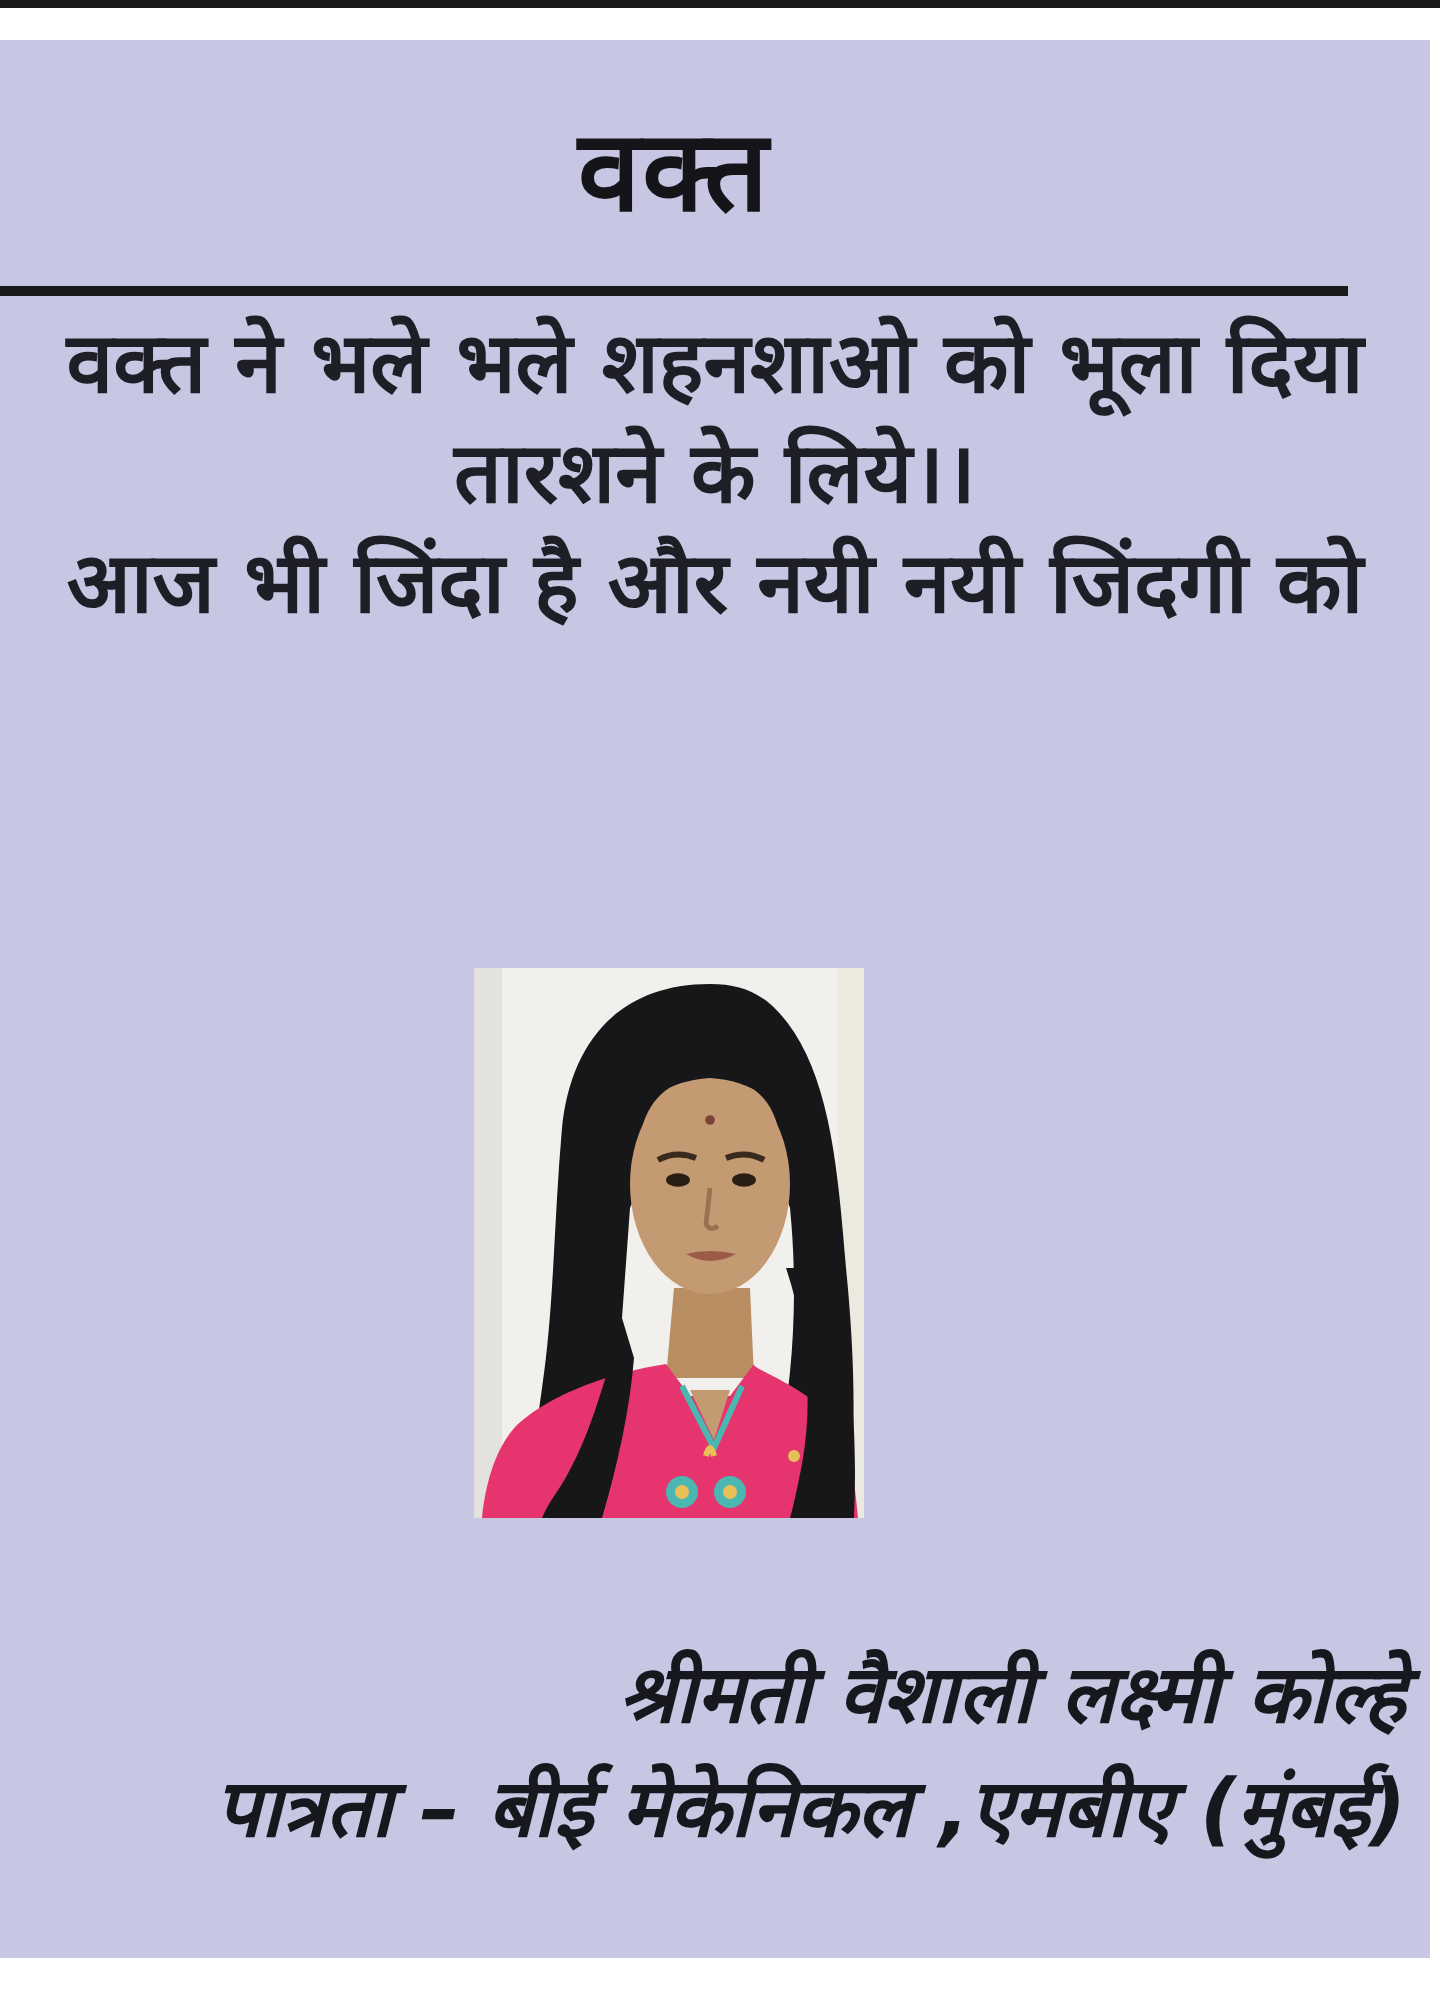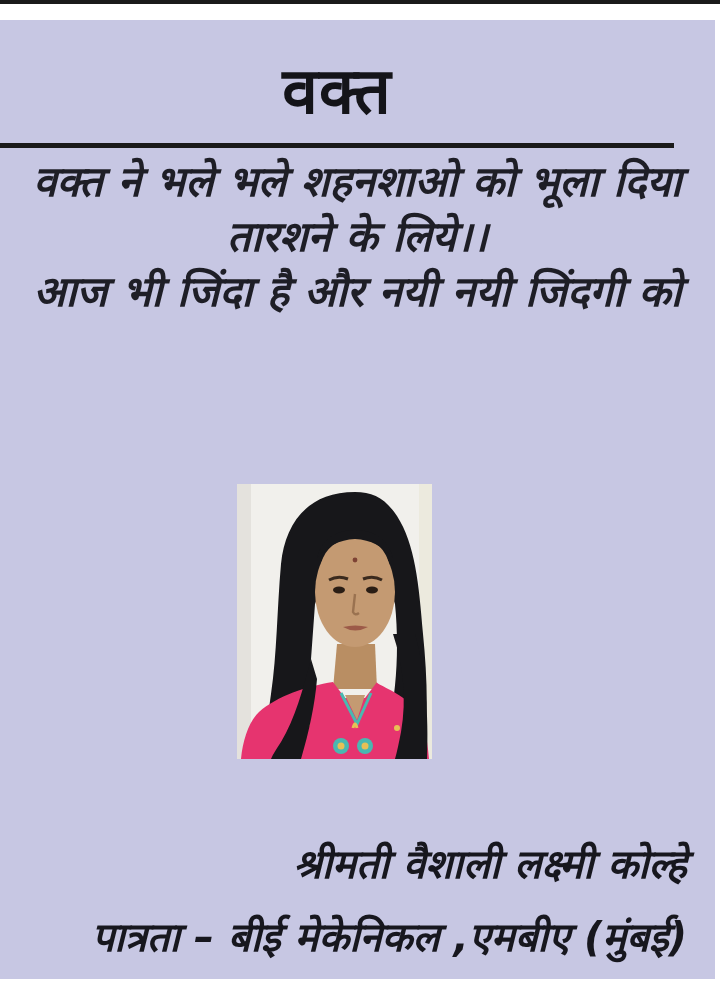--- a/index.html
+++ b/index.html
@@ -19,21 +19,21 @@
     position:absolute;left:0;top:20px;width:715px;height:959px;
     background:#c7c7e3;
     overflow:hidden;
   }
   .title-wrap{
     position:absolute;left:0;top:38px;width:674px;
     text-align:center;
   }
   .poem-title{
     margin:0;
-    font-size:64px;
+    font-size:56px;
     font-weight:bold;
     line-height:1.05;
     color:#141419;
     letter-spacing:1px;
     text-align:center;
   }
   .title-rule{
     position:absolute;left:0;top:123px;width:674px;height:5px;
     background:#1a1a1a;
   }
@@ -41,33 +41,32 @@
     position:absolute;left:0;top:134px;width:715px;
     text-align:center;
   }
   .poem p{
     margin:0;
     font-size:42px;
     line-height:55px;
     font-weight:600;
     color:#1e1e26;
     white-space:nowrap;
-    font-style:italic;
   }
   .photo{
     position:absolute;left:237px;top:464px;width:195px;height:275px;
     margin:0;
   }
   .photo svg{display:block;}
   .attribution{
     position:absolute;right:17px;top:820px;width:690px;
     text-align:right;
   }
   .attribution p{
-    margin:16px;
+    margin:0;
     font-size:40px;
     line-height:57px;
     font-style:italic;
     font-weight:bold;
     color:#17171e;
     white-space:nowrap;
   }
 </style>
 </head>
 <body>

